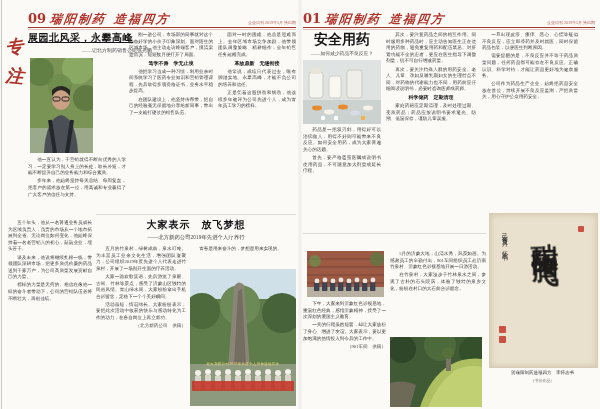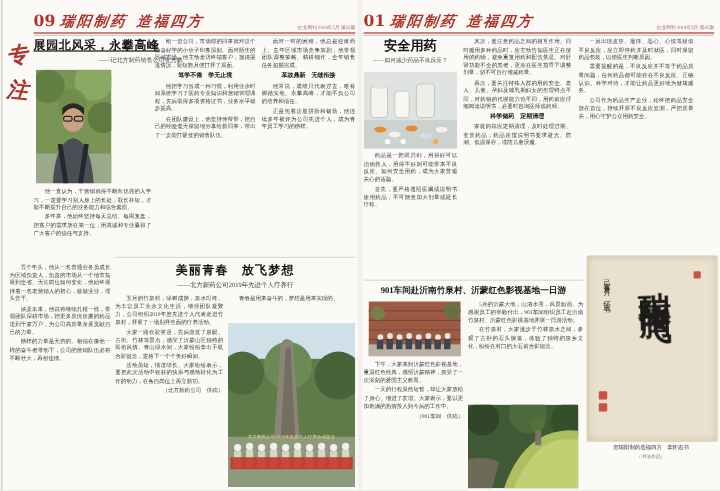--- a/index.html
+++ b/index.html
@@ -99,21 +99,21 @@
     <p>正是凭着这股拼劲和韧劲，他连续多年被评为公司先进个人，成为青年员工学习的榜样。</p>
   </div>
   <div class="col abs" style="left:8px;top:220px;width:84px;height:185px;">
     <p>五个年头，他从一名普通业务员成长为区域负责人，负责的市场从一个地市拓展到全省。无论岗位如何变化，他始终保持着一名老营销人的初心，兢兢业业，埋头苦干。</p>
     <p>谈及未来，他说将继续扎根一线，带领团队深耕市场，把更多质优价廉的药品送到千家万户，为公司高质量发展贡献自己的力量。</p>
     <p>榜样的力量是无穷的。相信在像他一样的奋斗者带动下，公司的营销队伍必将不断壮大，再创佳绩。</p>
   </div>
 
   <div class="thinrule abs" style="left:96px;top:214px;width:200px;"></div>
   <div class="abs" style="left:96px;top:218px;width:200px;">
-    <div class="h1c" style="font-size:10px;letter-spacing:1px;">美丽青春　放飞梦想</div>
+    <div class="h1c" style="font-size:10px;letter-spacing:1px;">大家表示　放飞梦想</div>
     <div class="sub" style="text-align:center;margin-top:2px;font-size:5.4px;color:#3c3c3c;">——北方新药公司2019年先进个人疗养行</div>
   </div>
   <div class="col abs" style="left:96px;top:246px;width:90px;height:159px;">
     <p>五月的竹泉村，绿树成荫，泉水叮咚。为丰富员工业余文化生活，增强团队凝聚力，公司组织2019年度先进个人代表走进竹泉村，开展了一场别开生面的疗养活动。</p>
     <p>大家一路欢歌笑语，先后游览了泉眼、古街、竹林等景点，感受了沂蒙山区独特的民俗风情。青山绿水间，大家纷纷拿出手机合影留念，定格下一个个美好瞬间。</p>
     <p>活动虽短，情谊绵长。大家纷纷表示，要把此次活动中收获的快乐与感动转化为工作的动力，在各自岗位上再立新功。</p>
     <p class="byline">（北方新药公司　供稿）</p>
   </div>
   <div class="col abs" style="left:190px;top:246px;width:106px;height:21px;">
     <p>青春是用来奋斗的，梦想是用来实现的。</p>
@@ -163,21 +163,21 @@
   <div class="abs" style="left:303px;top:9px;width:292px;height:20px;">
     <span class="pagenum">01</span>
     <span class="brand">瑞阳制药</span>
     <span class="brand" style="margin-left:4px;">造福四方</span>
     <div class="issue abs" style="right:0;top:11px;width:120px;">企业周刊 2019年5月 第05期</div>
     <div class="rule abs" style="left:0;right:0;top:18px;"></div>
     <div class="rule2 abs" style="left:0;right:0;top:19px;"></div>
   </div>
 
   <div class="abs" style="left:303px;top:31px;width:78px;">
-    <div class="h1c" style="font-size:11px;font-family:Liberation Mono, monospace;">安全用药</div>
+    <div class="h1c" style="font-size:14px;font-family:Liberation Mono, monospace;">安全用药</div>
     <div class="sub" style="text-align:center;margin-top:1px;font-size:4.8px;">——如何减少药品不良反应？</div>
   </div>
 
   <div class="ph" style="left:303px;top:60px;width:78px;height:64px;">
     <svg width="78" height="64" viewBox="0 0 78 64">
       <rect width="78" height="64" fill="#dfe3e2"></rect>
       <rect y="40" width="78" height="24" fill="#cbd2cf"></rect>
       <rect x="6" y="12" width="14" height="26" rx="3" fill="#f4f4f0" stroke="#c9c9c2" stroke-width="1"></rect>
       <rect x="8" y="8" width="10" height="6" rx="1" fill="#e8e4d8"></rect>
       <rect x="26" y="16" width="12" height="22" rx="3" fill="#f8f7f2" stroke="#cfcfc6" stroke-width="1"></rect>
@@ -205,21 +205,20 @@
     <p class="subhead">科学储药　定期清理</p>
     <p>家庭药箱应定期清理，及时处理过期、变质药品；药品应按说明书要求避光、防潮、低温保存，谨防儿童误服。</p>
   </div>
   <div class="col abs" style="left:482px;top:32px;width:96px;height:178px;">
     <p>一旦出现皮疹、瘙痒、恶心、心慌等疑似不良反应，应立即停药并及时就医，同时保留药品包装，以便医生判断原因。</p>
     <p>需要提醒的是，不良反应并不等于药品质量问题，任何药品都可能存在不良反应。正确认识、科学对待，才能让药品更好地为健康服务。</p>
     <p>公司作为药品生产企业，始终把药品安全放在首位，持续开展不良反应监测，严把质量关，用心守护公众用药安全。</p>
   </div>
 
   <div class="thinrule abs" style="left:303px;top:233px;width:183px;"></div>
-  <div class="h1c abs" style="left:303px;top:237px;width:183px;font-size:7.2px;">901车间赴沂南竹泉村、沂蒙红色影视基地一日游</div>
 
   <div class="ph" style="left:307px;top:251px;width:77px;height:46px;">
     <svg width="77" height="46" viewBox="0 0 77 46">
       <rect width="77" height="46" fill="#9c5a44"></rect>
       <g stroke="#7d4434" stroke-width="1">
         <line x1="0" y1="8" x2="77" y2="8"></line>
           <line x1="0" y1="16" x2="77" y2="16"></line>
         <line x1="0" y1="24" x2="77" y2="24"></line>
           <line x1="0" y1="32" x2="77" y2="32"></line>
       </g>

